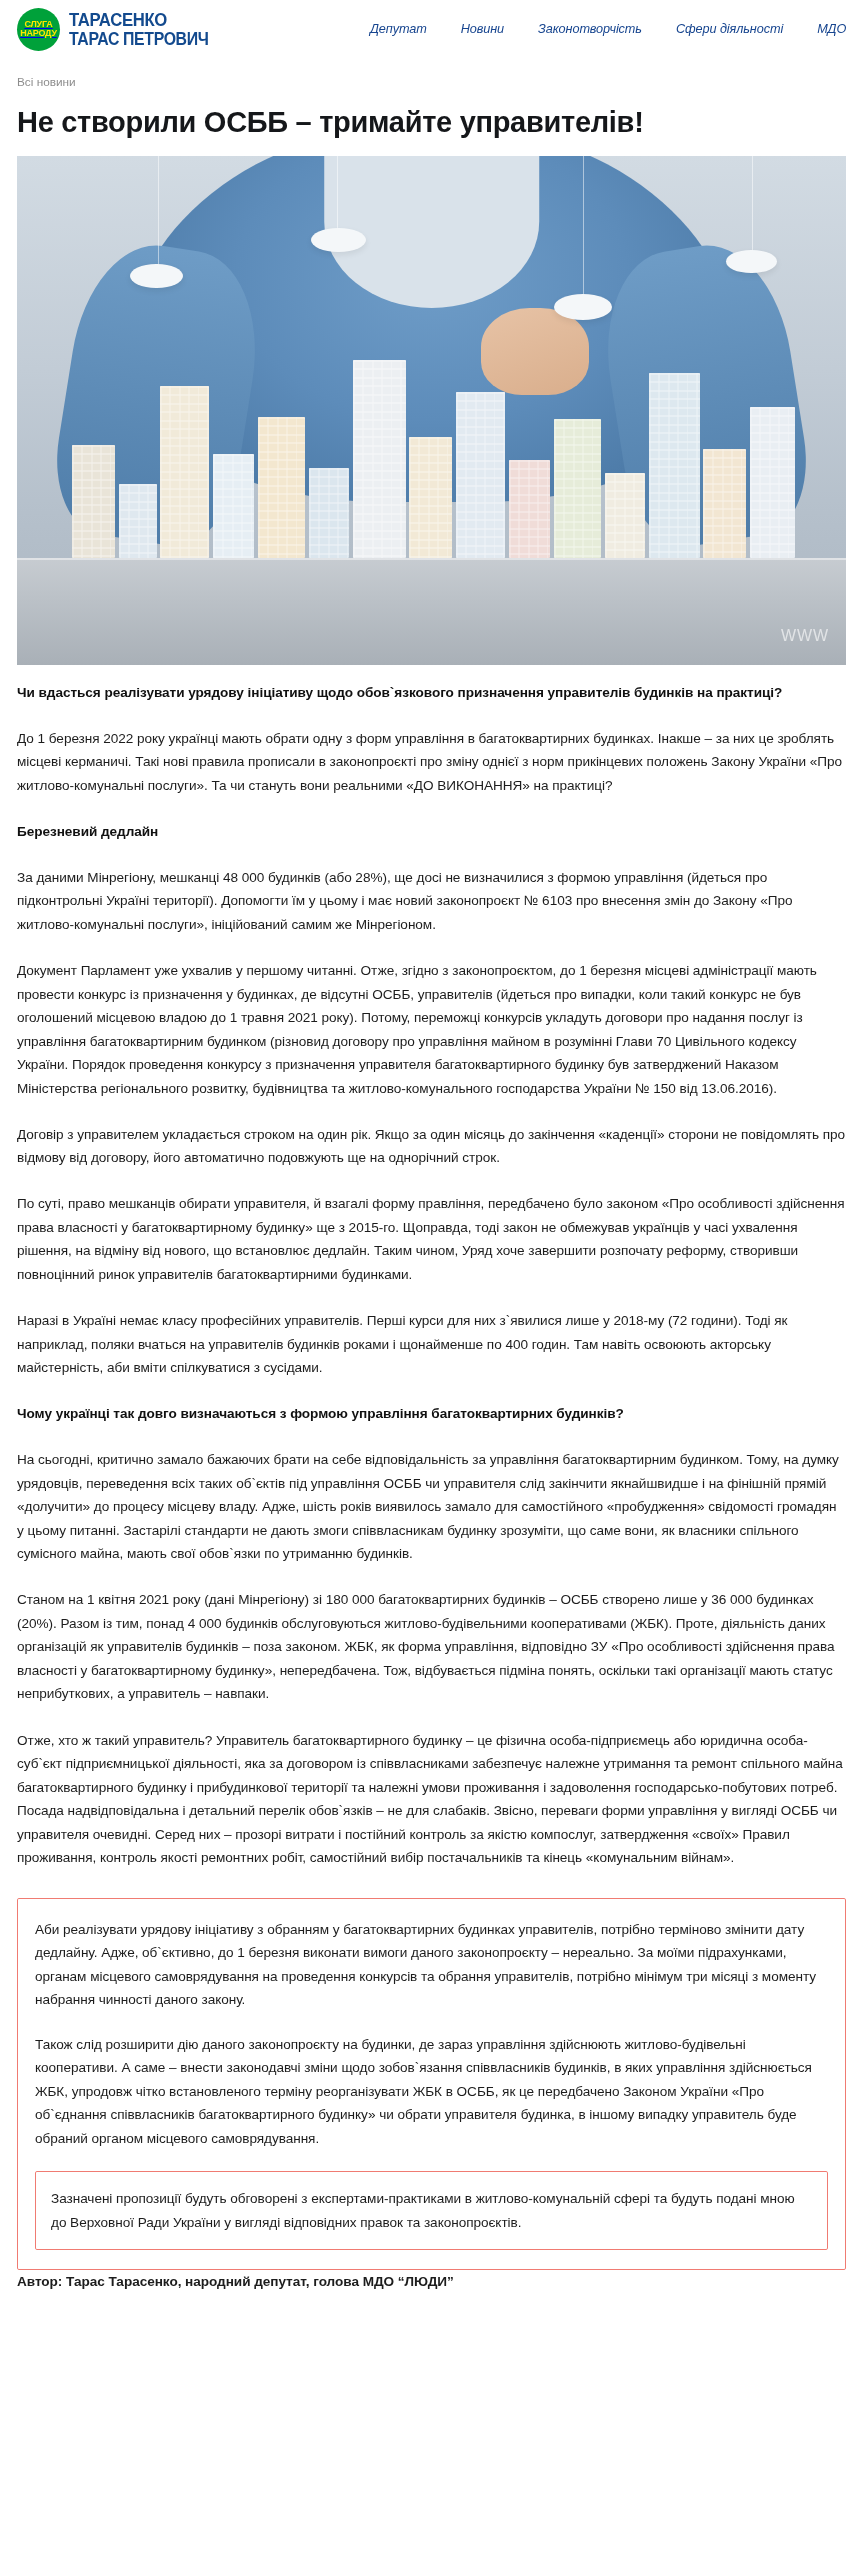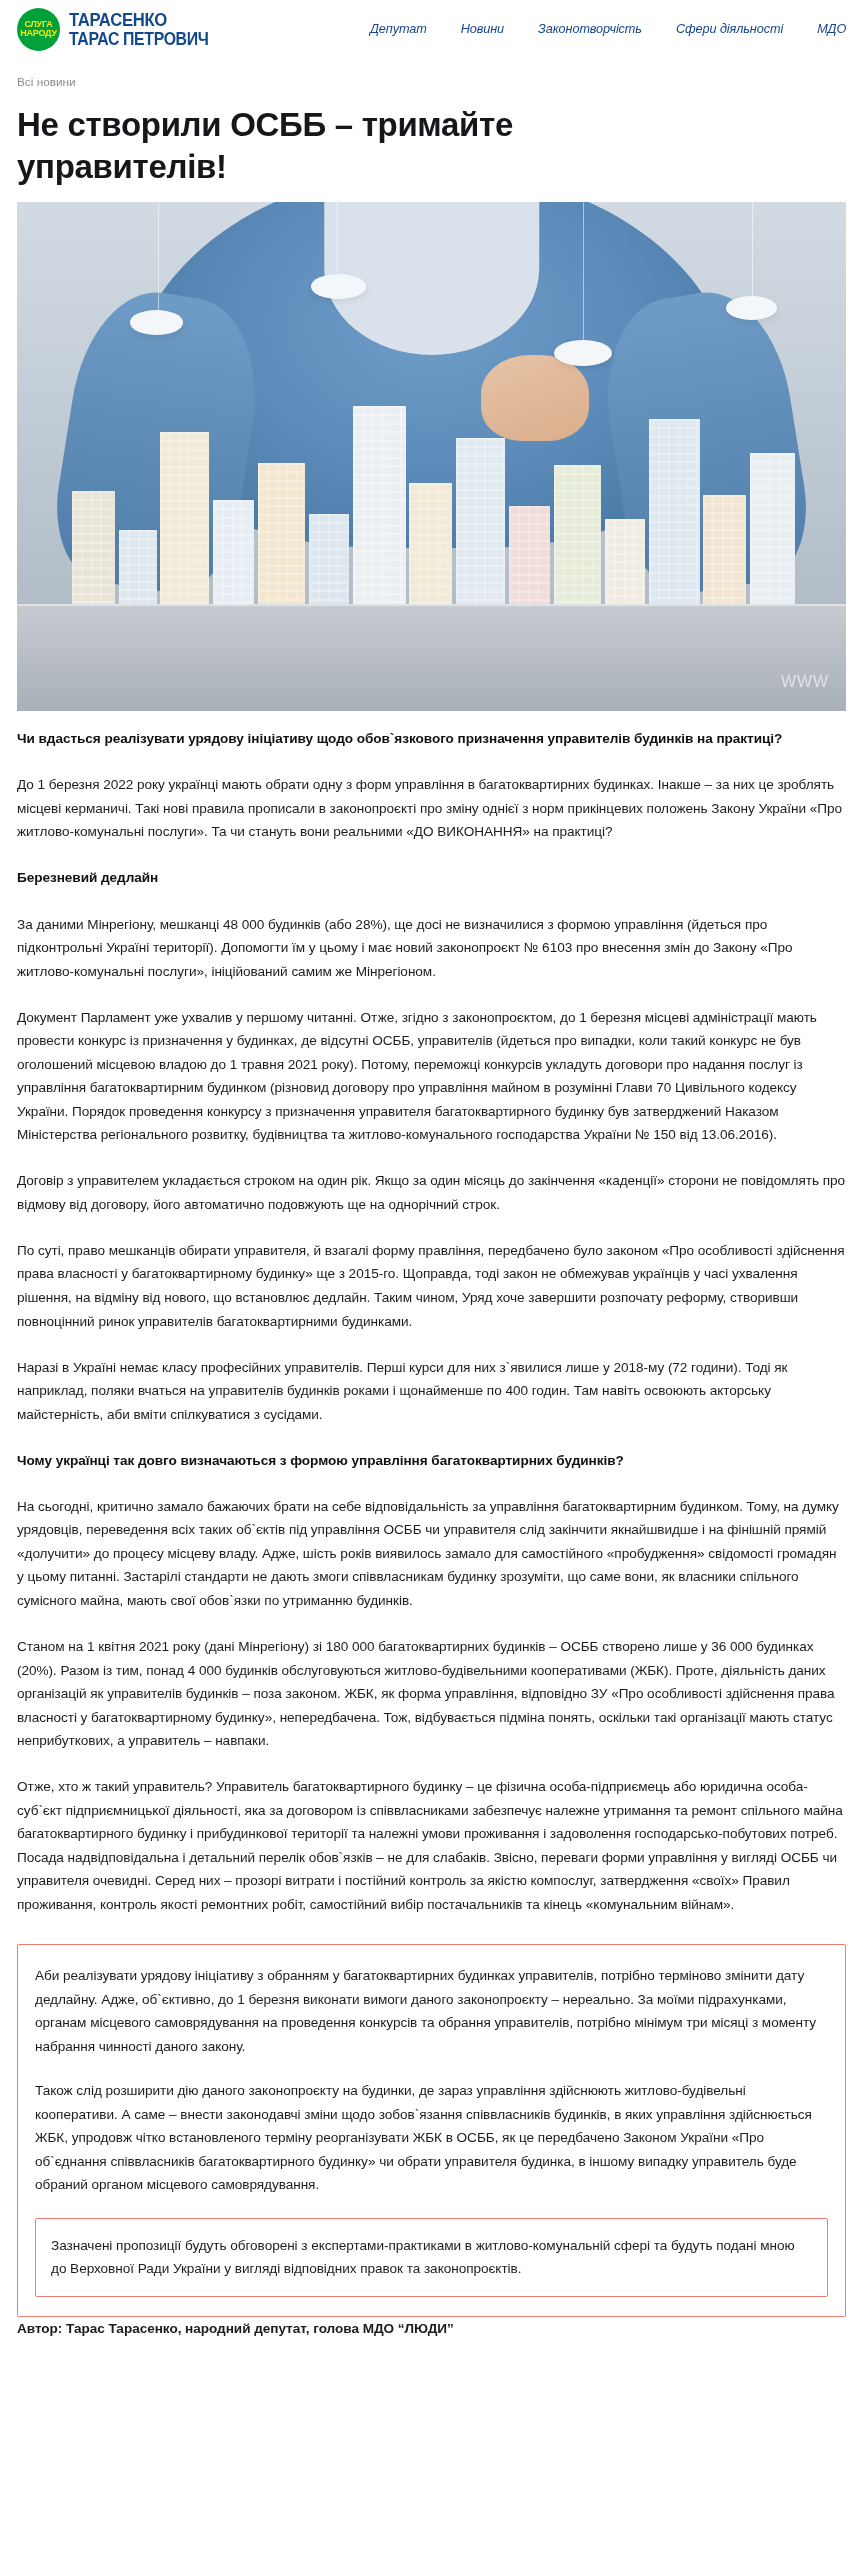--- a/index.html
+++ b/index.html
@@ -34,20 +34,21 @@
   .brand-emblem {
     width: 43px; height: 43px;
     border-radius: 50%;
     background: #00a13a;
     display: flex;
     flex-direction: column;
     align-items: center;
     justify-content: center;
     line-height: 1.02;
     flex: 0 0 auto;
+    text-decoration: underline;
   }
   .brand-emblem span {
     color: #ffe600;
     font-weight: 700;
     font-size: 9px;
     letter-spacing: -0.2px;
     font-family: "Liberation Sans", sans-serif;
   }
   .brand-text {
     display: flex;
@@ -89,21 +90,21 @@
   .breadcrumb {
     margin-top: 17px;
     font-size: 11.8px;
     color: #8d8d8d;
     text-decoration: none;
     display: inline-block;
   }
 
   .article-title {
     margin: 15px 0 0 0;
-    font-size: 33px;
+    font-size: 29px;
     line-height: 1.26;
     font-weight: 700;
     color: #15171a;
     letter-spacing: -0.3px;
     max-width: 660px;
   }
 
   .article-date {
     margin-top: 13px;
     display: flex;

